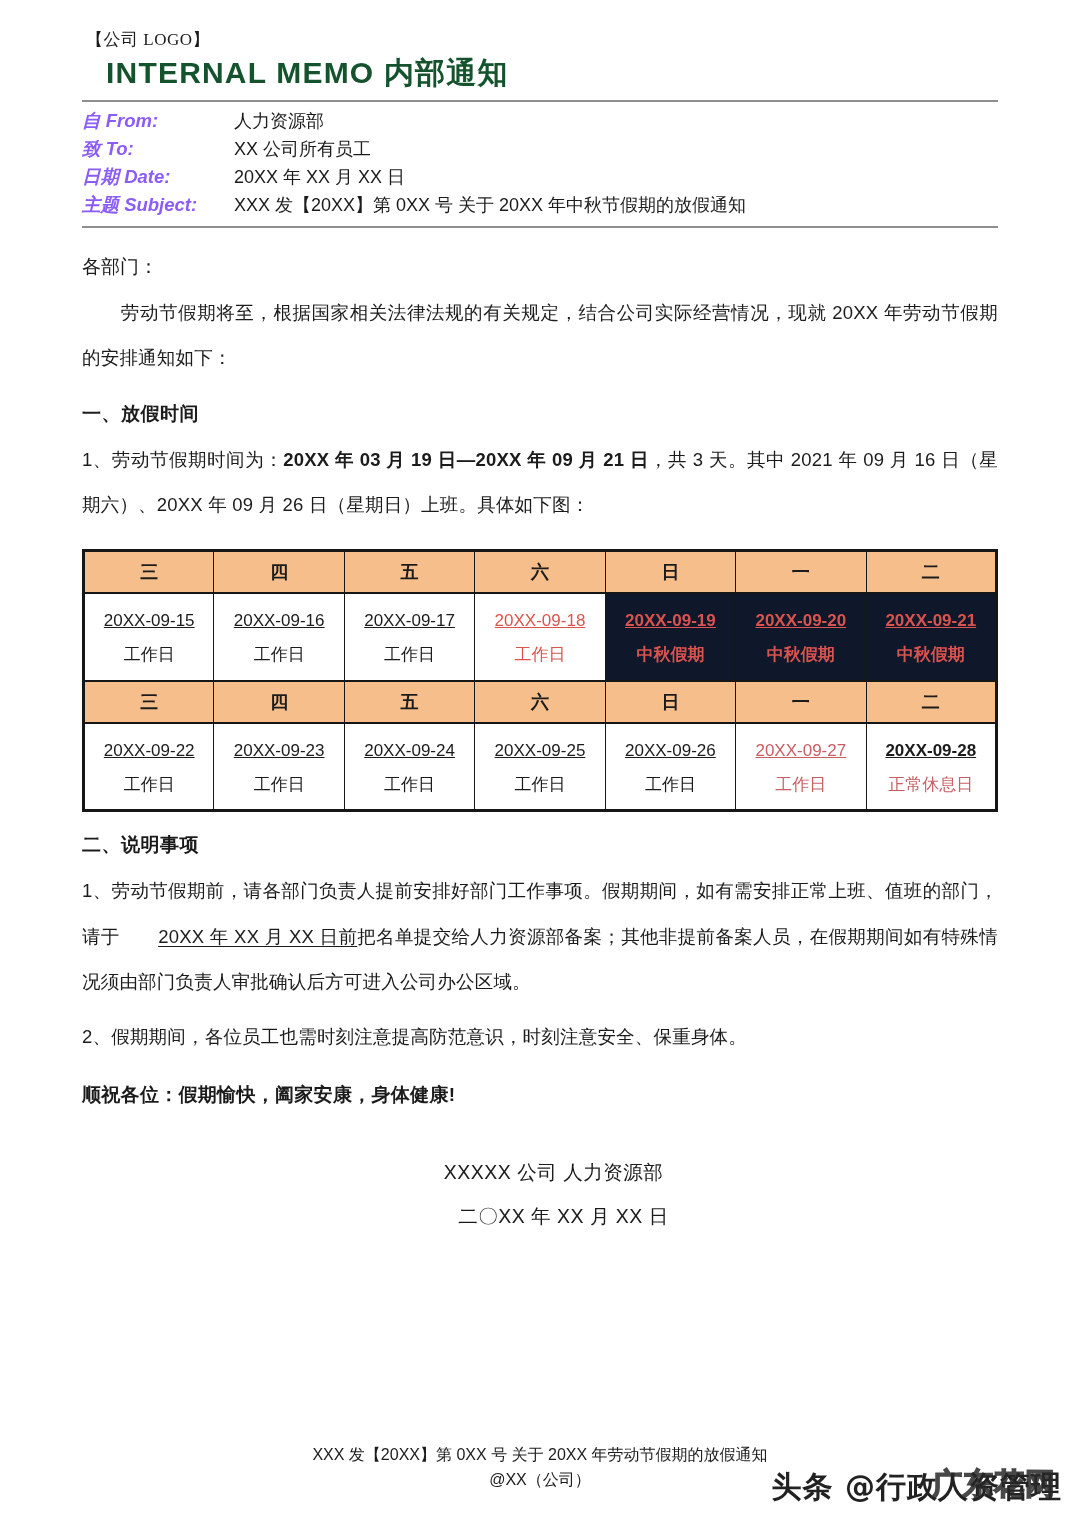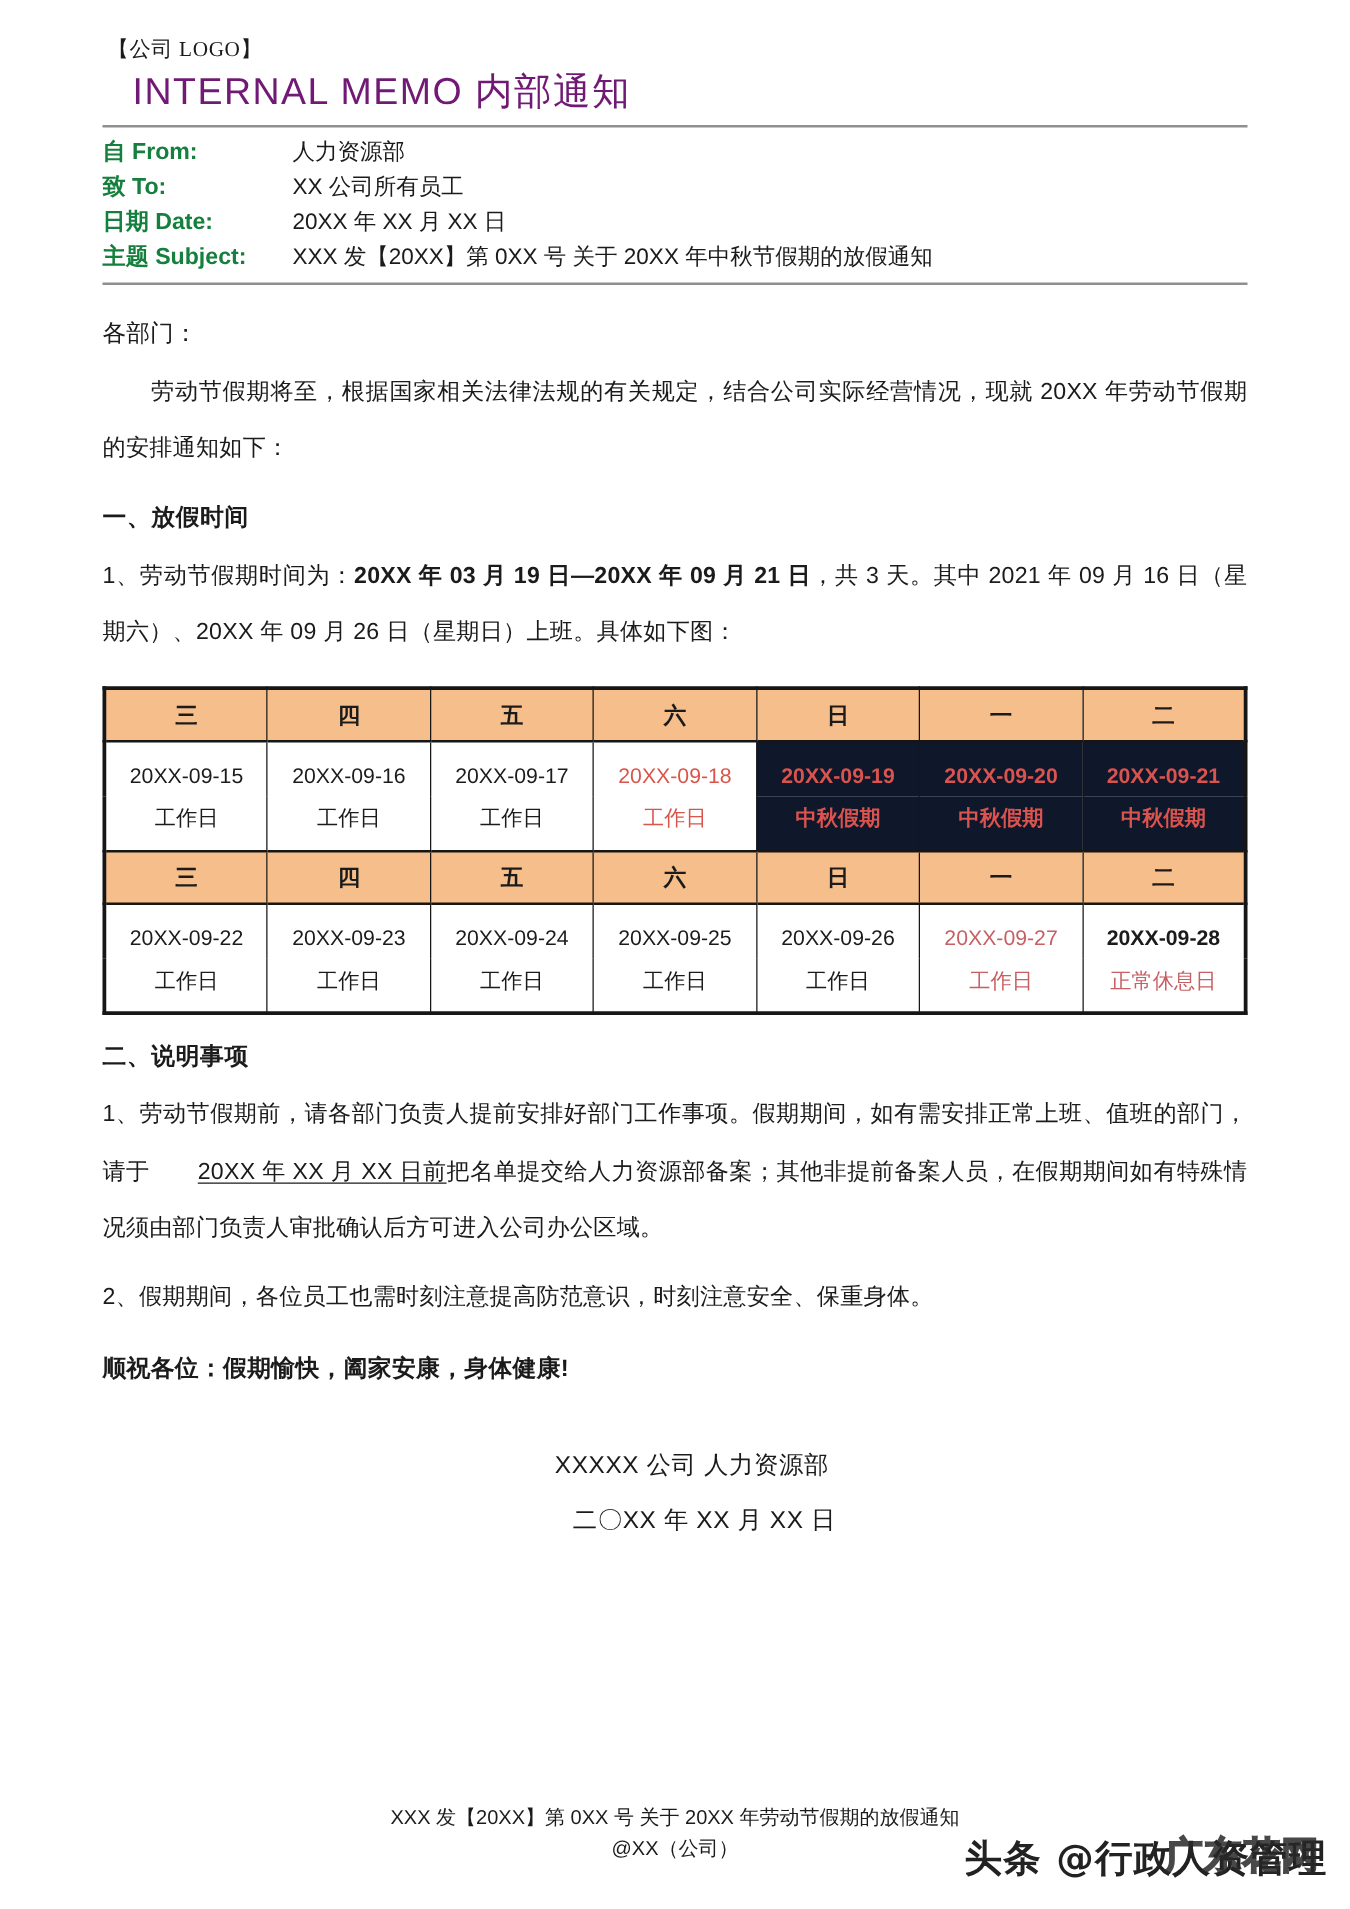--- a/index.html
+++ b/index.html
@@ -26,42 +26,43 @@
   .logo-line {
     font-size: 17px;
     letter-spacing: 0.5px;
     color: #1b1b1b;
     margin: 6px 0 2px 4px;
     font-family: "Liberation Serif", "DejaVu Serif", serif;
   }
   .memo-title {
     font-size: 30px;
     letter-spacing: 1.2px;
-    color: #701a75;
+    color: #14532d;
     margin: 2px 0 6px 24px;
-    font-weight: 400;
+    font-weight: 700;
   }
   .rule-top { border-top: 2px solid #8f8f8f; width: 916px; margin-left: 0; }
   .rule-bottom { border-top: 2px solid #8f8f8f; width: 916px; margin-top: 4px; }
 
   .meta {
     width: 916px;
     padding: 6px 0 2px 0;
   }
   .meta-row {
     display: flex;
     align-items: baseline;
     height: 28px;
   }
   .meta-label {
     width: 152px;
     font-size: 18.5px;
     font-weight: bold;
-    color: #15803d;
+    color: #8b5cf6;
     white-space: nowrap;
+    font-style: italic;
   }
   .meta-value {
     font-size: 18px;
     color: #1b1b1b;
     white-space: nowrap;
   }
 
   
   .salutation {
     font-size: 19px;
@@ -102,21 +103,21 @@
   }
   tr.hdr td {
     background: #f5be8b;
     font-weight: bold;
     height: 42px;
     font-size: 18px;
     color: #1b1b1b;
     border-top: 2px solid #161616;
     border-bottom: 2px solid #161616;
   }
-  tr.dates td { height: 44px; vertical-align: middle; border-bottom: none; padding-top: 12px; }
+  tr.dates td { height: 44px; vertical-align: middle; border-bottom: none; padding-top: 12px; text-decoration: underline; }
   tr.kind  td { height: 44px; vertical-align: middle; border-top: none; padding-bottom: 8px; }
   td.holiday { background: #0f172a; }
   td.red  { color: #d9554b; }
   td.red2 { color: #c75f63; }
   td.bold { font-weight: bold; }
   td.redbold { color: #d9534f; font-weight: bold; }
 
   
   .wish {
     font-size: 19px;

